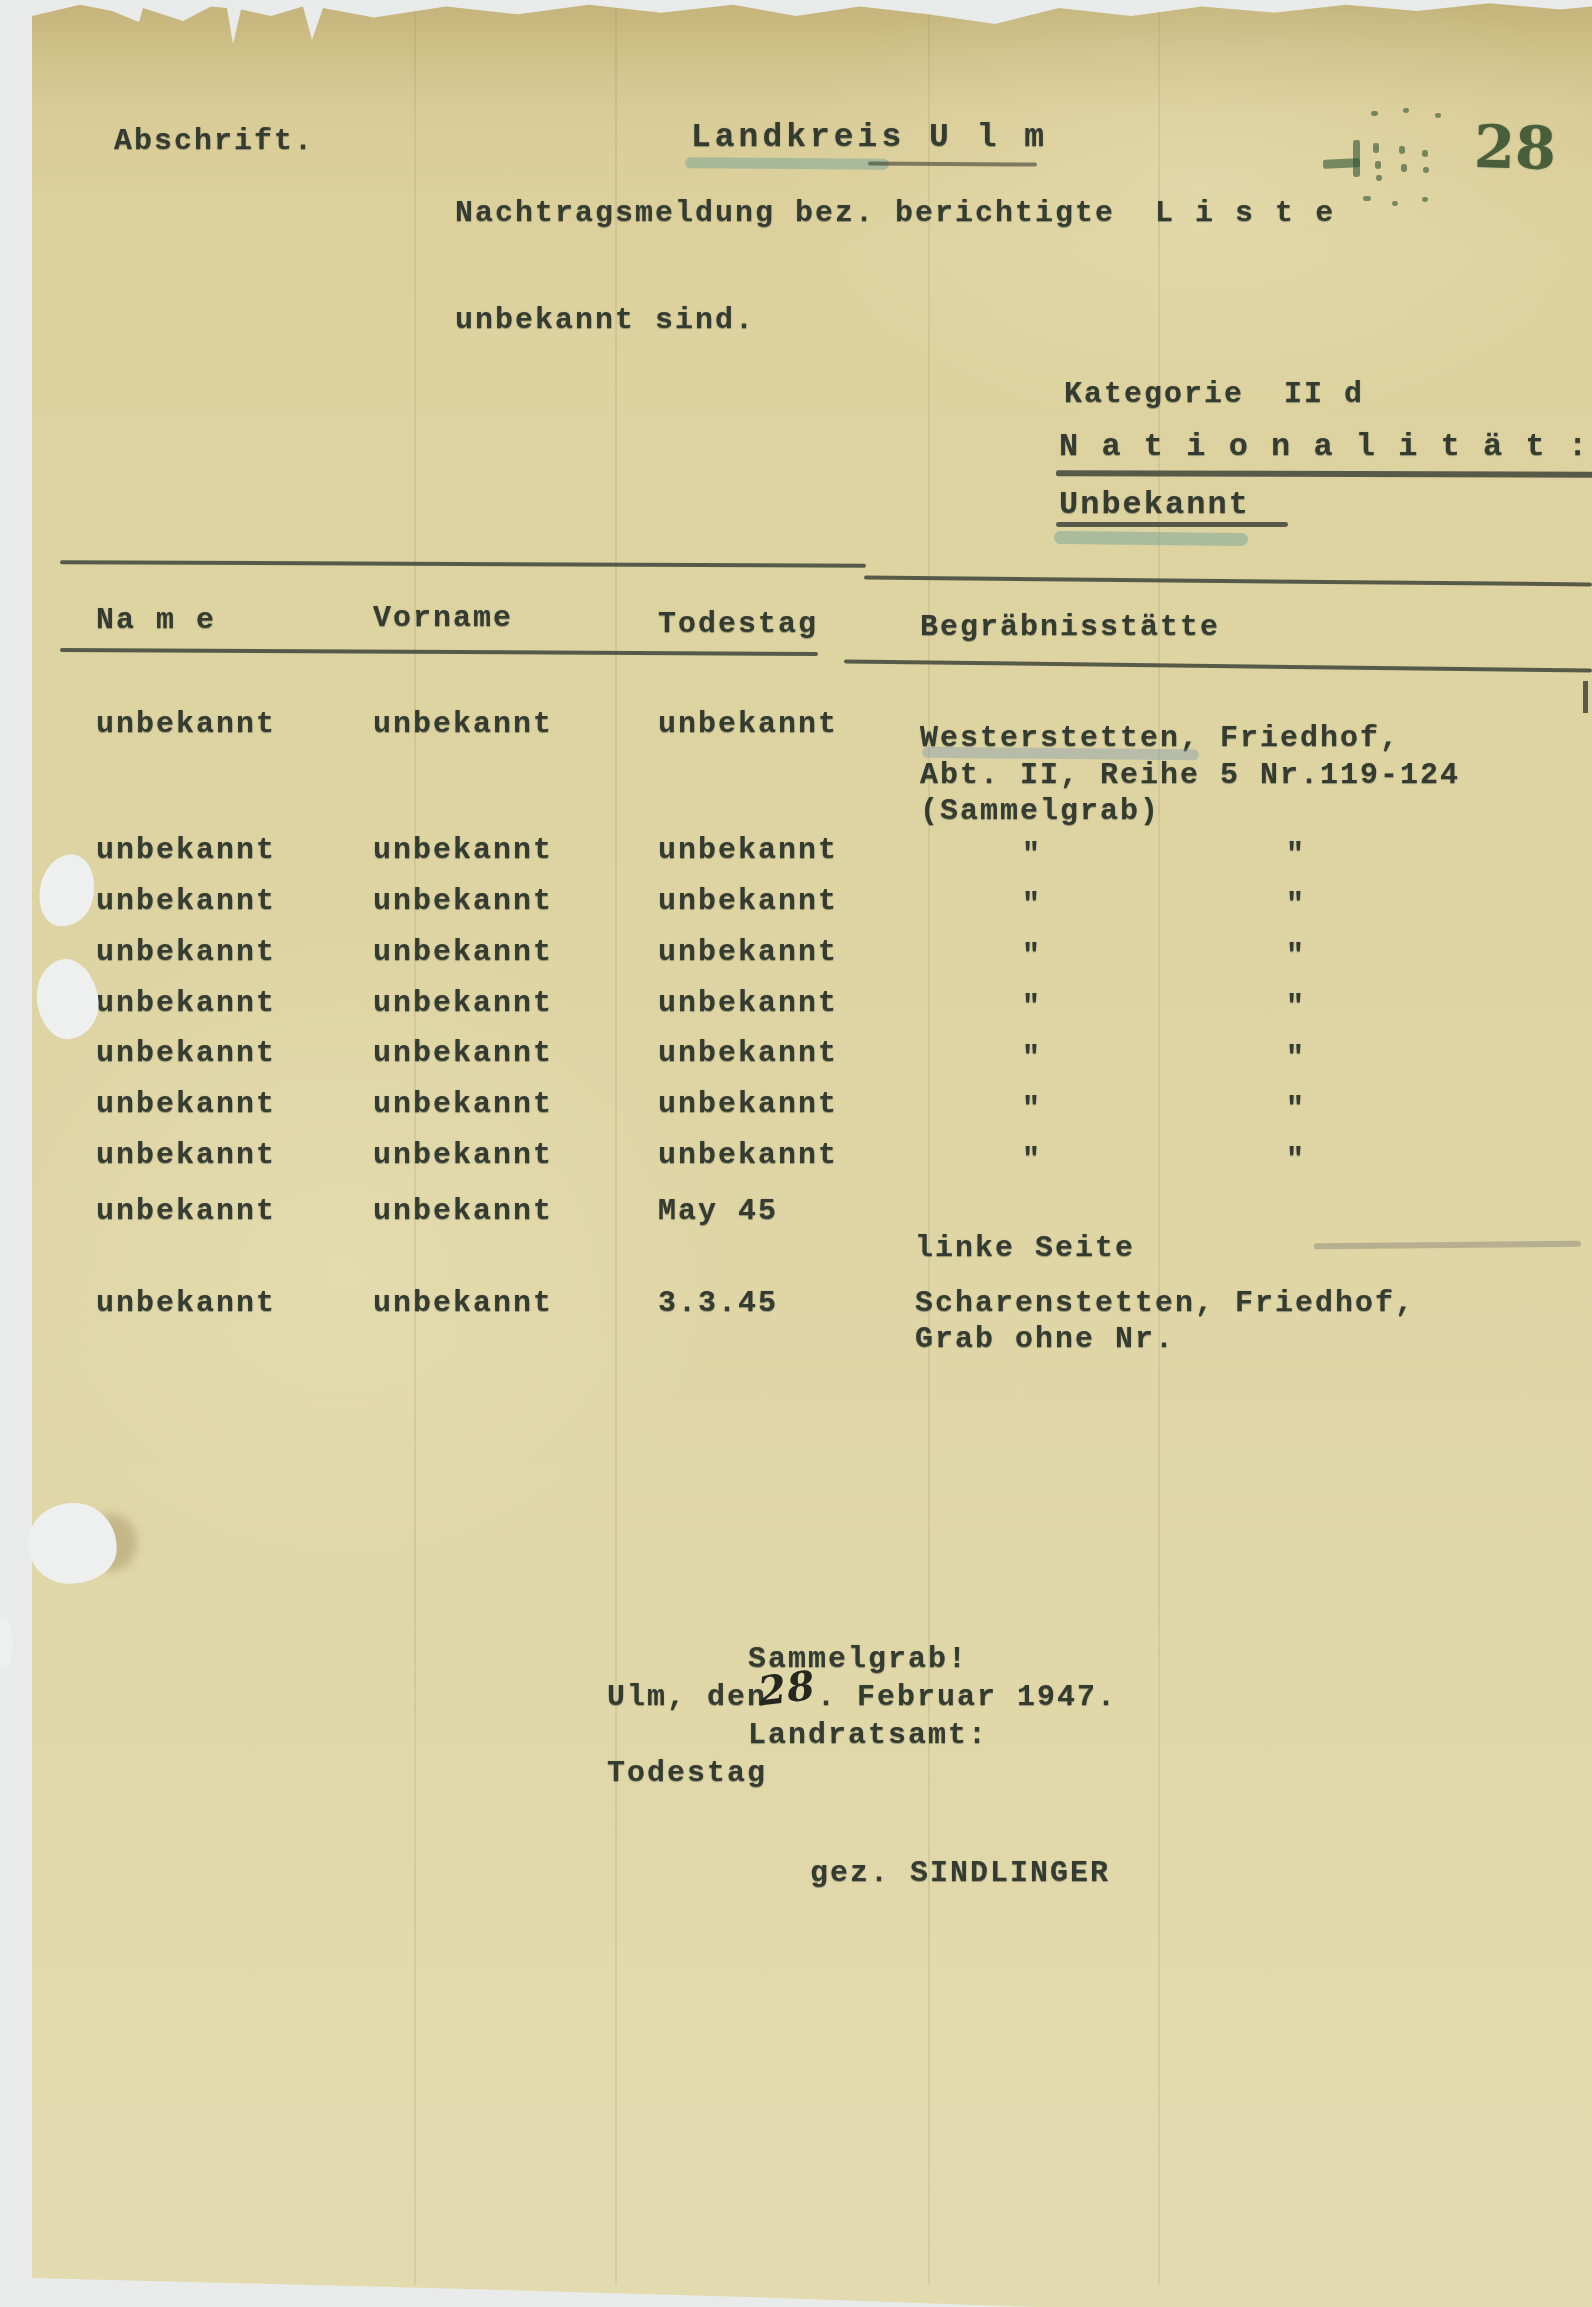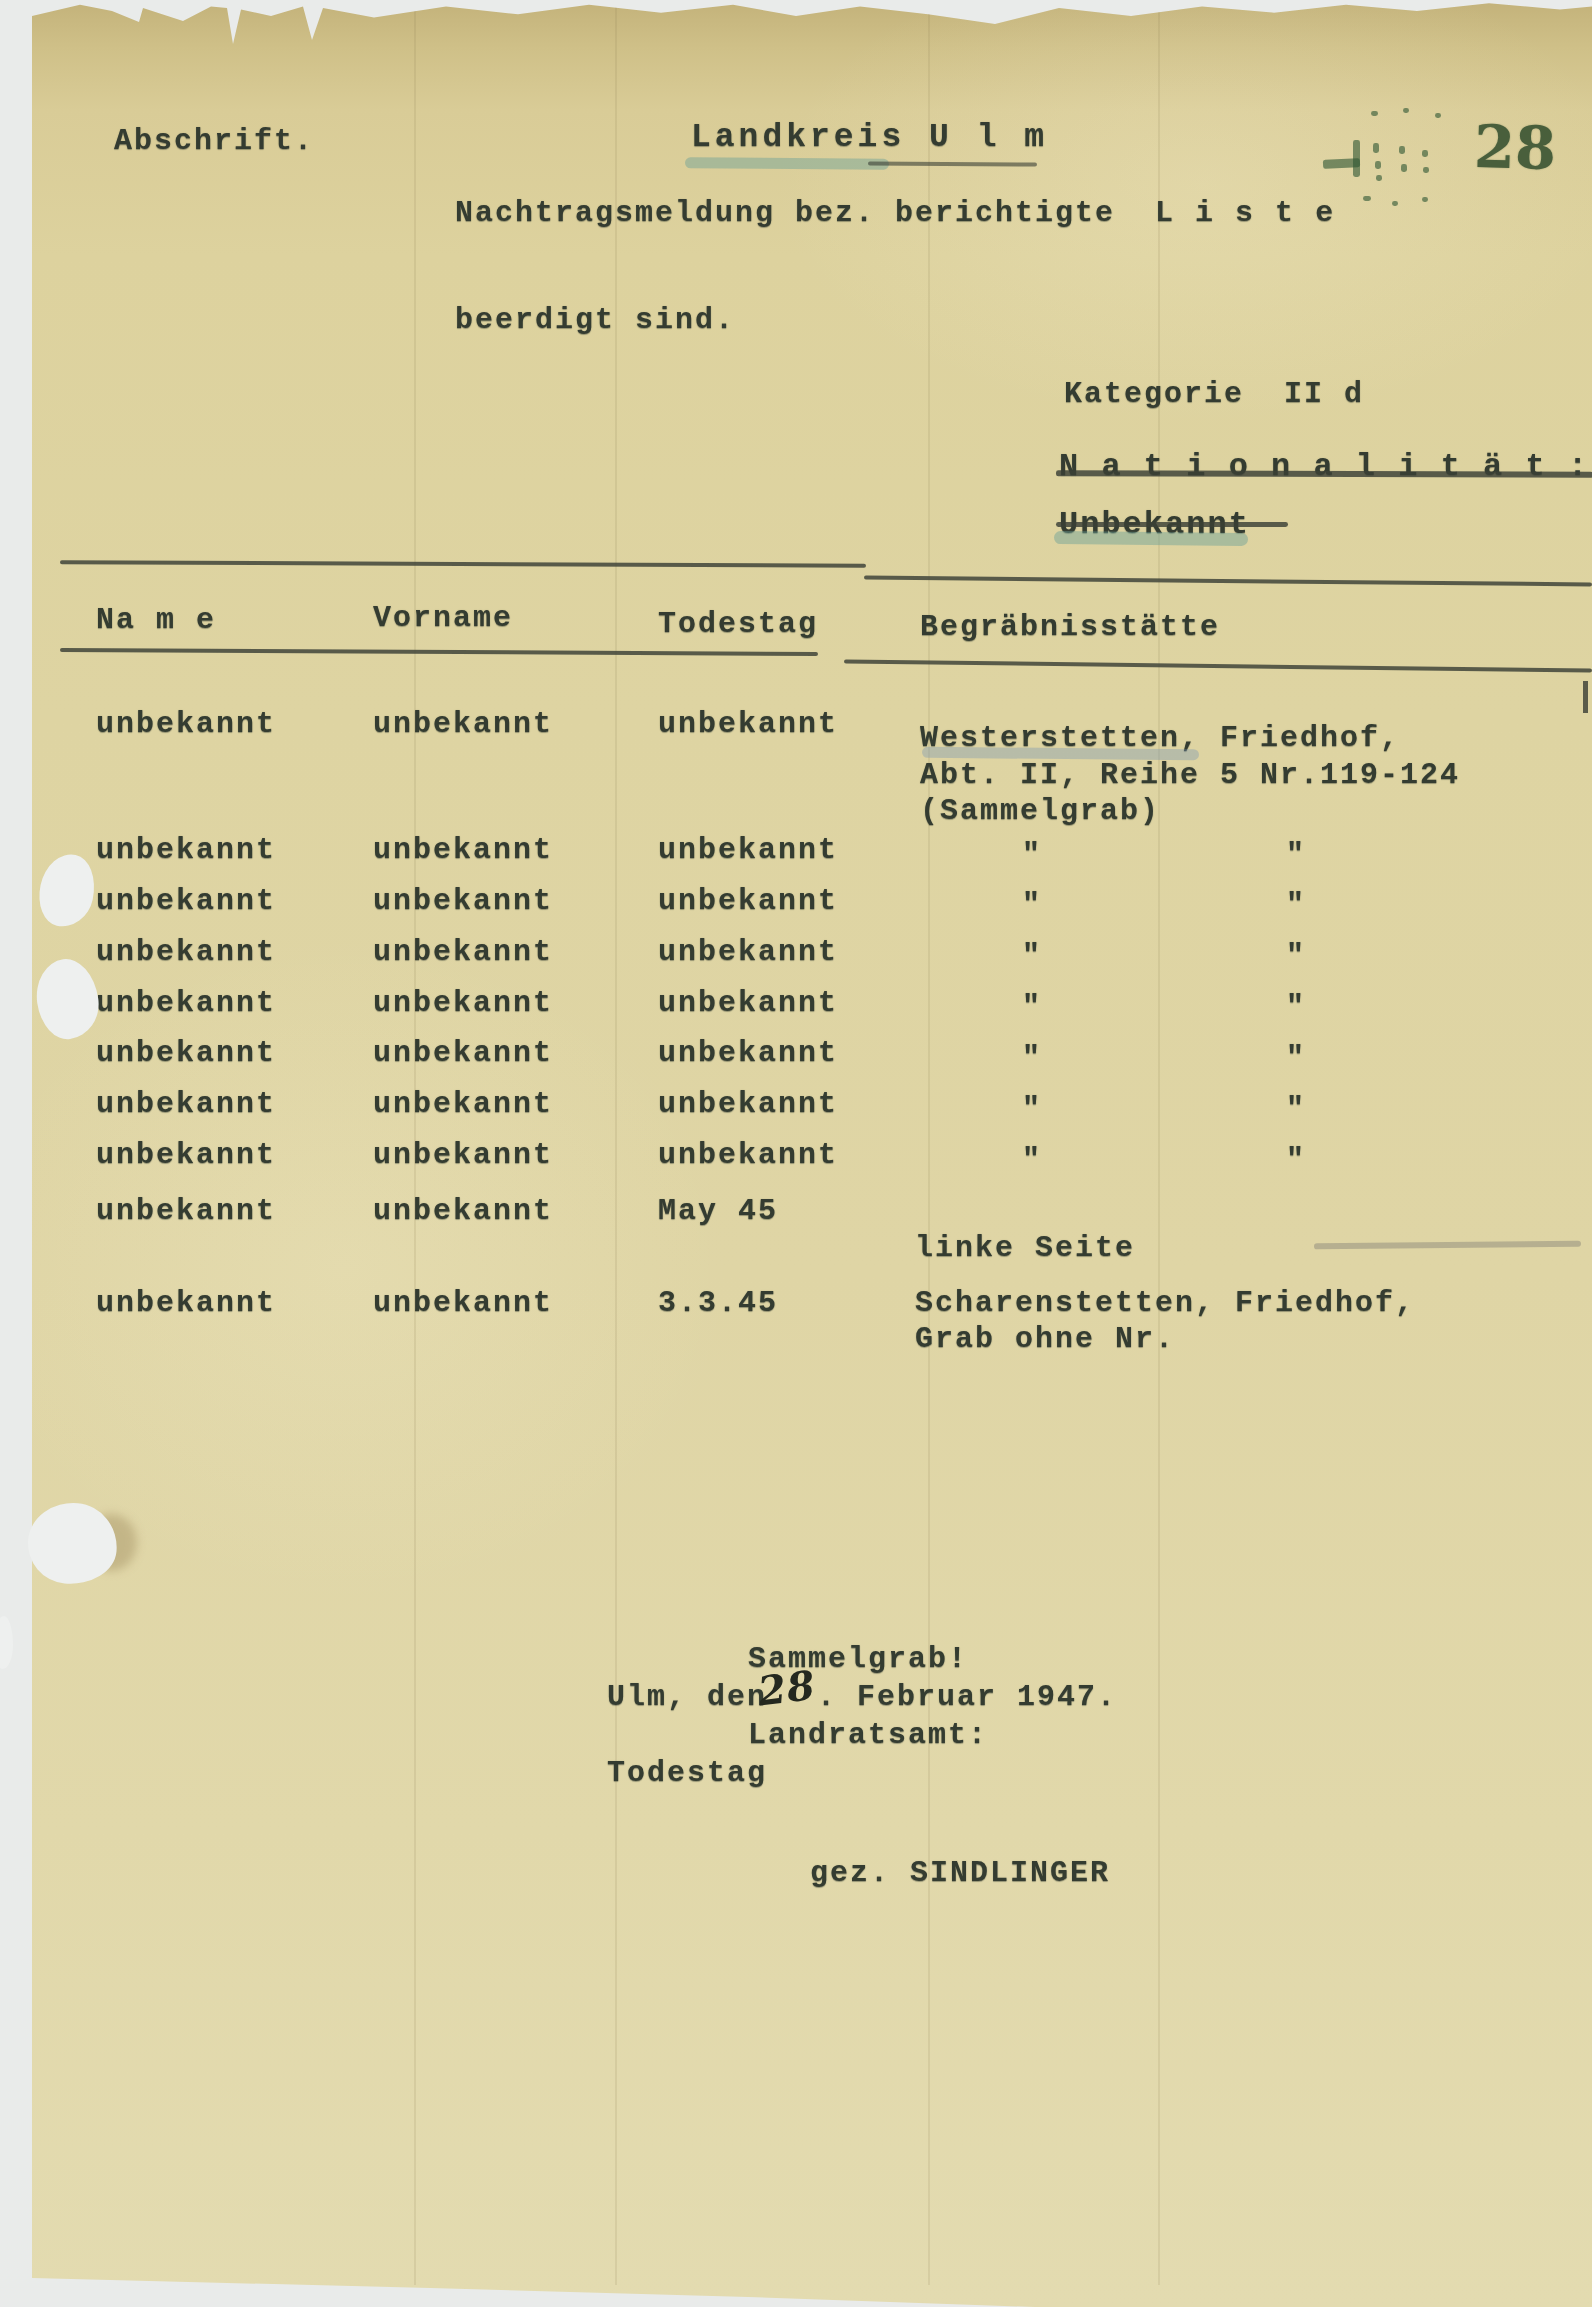--- a/index.html
+++ b/index.html
@@ -32,21 +32,21 @@
   .tw{
     position:absolute;
     color:#343c31;
     font-weight:700;
     font-size:30px;
     letter-spacing:2px;
     white-space:pre;
     text-shadow:0 0.8px 0.8px rgba(52,60,49,.4), 0 0 1.6px rgba(52,60,49,.18);
   }
   .title{font-size:33px;letter-spacing:4px;}
-  .natline{font-size:32px;margin-top:20px;}
+  .natline{font-size:32px;}
   .rule{position:absolute;background:#3a4036;border-radius:2.4px;opacity:.82;}
   .rule.soft{opacity:.6;}
   .smear{position:absolute;border-radius:6.4px;}
   .stampmark{position:absolute;background:rgba(45,85,50,.6);border-radius:2.4px;}
   .pagenum{
     position:absolute;
     font-family:"DejaVu Serif","Liberation Serif",serif;
     font-weight:700;font-size:59px;color:#35502f;
     transform:rotate(1.5deg);opacity:.88;
     text-shadow:0 0 1.6px rgba(53,80,47,.5);
@@ -89,21 +89,21 @@
   <div class="stampmark" style="left:1423px;top:167px;width:5.6px;height:6.4px"></div>
   <div class="stampmark" style="left:1371px;top:111px;width:7.2px;height:4.8px"></div>
   <div class="stampmark" style="left:1403px;top:108px;width:6.4px;height:4.8px"></div>
   <div class="stampmark" style="left:1435px;top:113px;width:6.4px;height:4.8px"></div>
   <div class="stampmark" style="left:1363px;top:196px;width:8px;height:4.8px"></div>
   <div class="stampmark" style="left:1392px;top:201px;width:6.4px;height:4.8px"></div>
   <div class="stampmark" style="left:1422px;top:197px;width:6.4px;height:4.8px"></div>
   <div class="pagenum" style="left:1474px;top:113px">28</div>
 
   <div class="tw" style="left:455px;top:196px">Nachtragsmeldung bez. berichtigte  L i s t e</div>
-  <div class="tw" style="left:455px;top:303px">beerdigt sind.</div>
+  <div class="tw" style="left:455px;top:303px">unbekannt sind.</div>
 
   <div class="tw" style="left:1064px;top:377px">Kategorie  II d</div>
   <div class="tw natline" style="left:1059px;top:428px">N a t i o n a l i t ä t :</div>
   <div class="rule" style="left:1056px;top:471px;width:537px;height:5.6px;transform:rotate(.15deg)"></div>
   <div class="tw natline" style="left:1059px;top:486px">Unbekannt</div>
   <div class="rule" style="left:1056px;top:522px;width:232px;height:4.8px"></div>
   <div class="smear" style="left:1054px;top:532px;width:194px;height:12.7px;background:rgba(106,160,150,.45);transform:rotate(.6deg)"></div>
 
   <div class="rule" style="left:60px;top:562px;width:806px;height:4px;transform:rotate(.25deg)"></div>
   <div class="rule" style="left:864px;top:579px;width:728px;height:4px;transform:rotate(.55deg)"></div>

